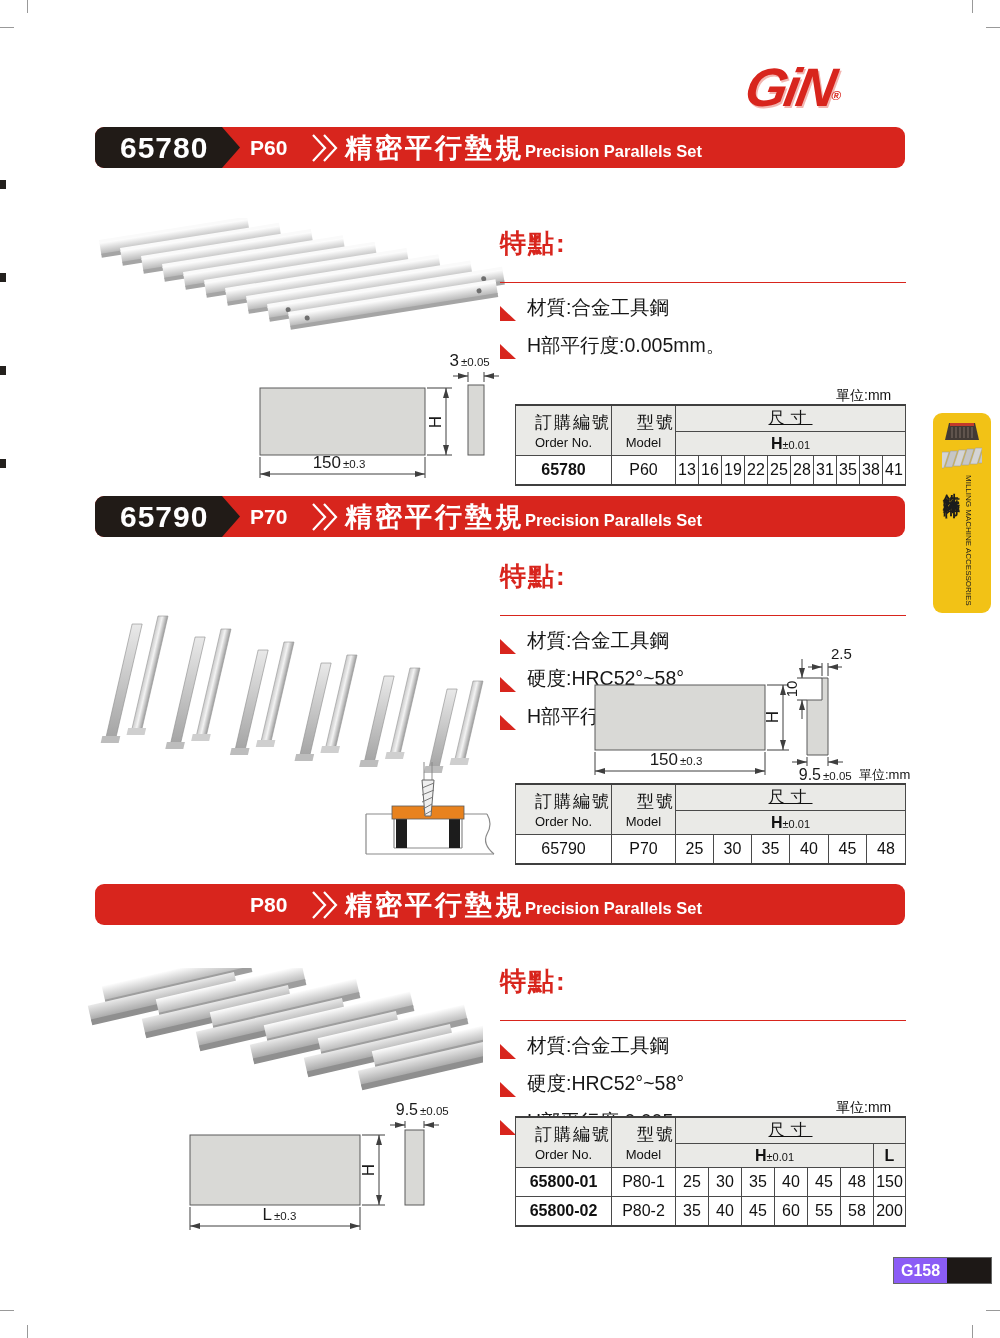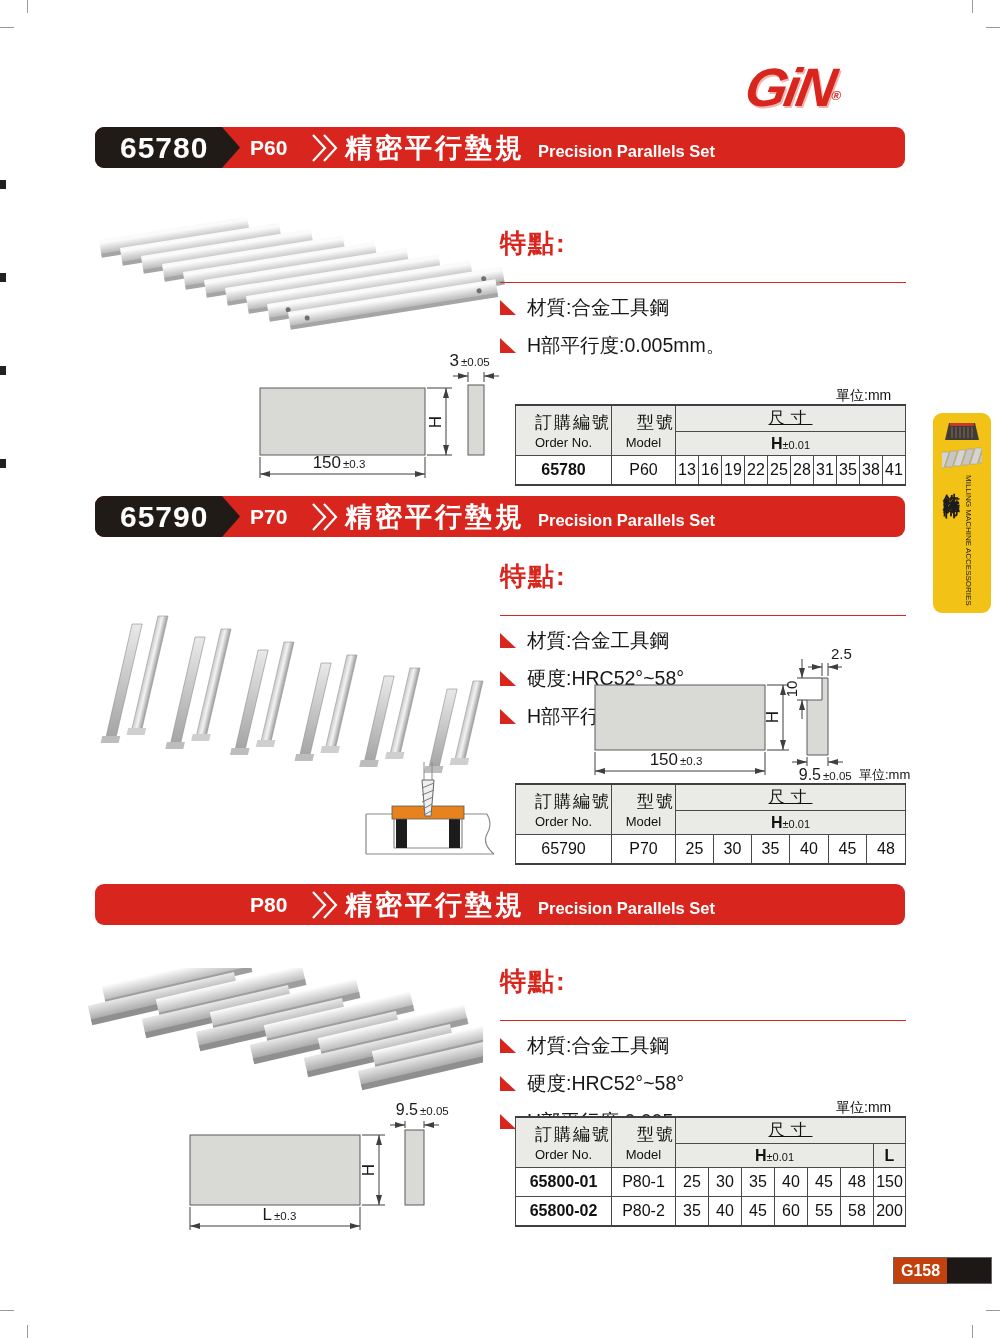--- a/index.html
+++ b/index.html
@@ -20,29 +20,29 @@
   
   .bar{position:absolute;left:95px;width:810px;height:41px;background:#d8251d;border-radius:9px;
        overflow:hidden;display:flex;align-items:center;}
   .bar-black{position:absolute;left:0;top:0;height:100%;width:145px;background:#211b17;
              clip-path:polygon(0 0,127px 0,145px 50%,127px 100%,0 100%);
              display:flex;align-items:center;}
   .bar-code{color:#fff;font-size:30px;font-weight:bold;margin-left:25px;letter-spacing:1px;}
   .bar-model{position:absolute;left:155px;top:50%;transform:translateY(-50%);
              color:#fff;font-weight:bold;font-size:21px;}
   .bar-chev{position:absolute;left:215px;top:6px;}
-  .bar-titles{position:absolute;left:250px;top:3px;display:flex;align-items:baseline;gap:13px;text-align:right;}
+  .bar-titles{position:absolute;left:250px;top:3px;display:flex;align-items:baseline;text-align:right;}
   .bar-zh{color:#fff;font-size:27px;font-weight:bold;letter-spacing:3px;}
   .bar-en{color:#fff;font-size:16.5px;font-weight:bold;}
 
   
   .features{position:absolute;width:406px;}
   .f-head{color:#d8251d;font-size:26px;font-weight:bold;letter-spacing:2px;
           padding-bottom:21px;border-bottom:1px solid #d8251d;}
-  .f-item{display:flex;align-items:center;gap:11px;margin-top:11px;font-size:19.5px;color:#171717;}
+  .f-item{display:flex;align-items:flex-end;gap:11px;margin-top:11px;font-size:19.5px;color:#171717;}
   .tri{width:16px;height:15px;background:#d8251d;clip-path:polygon(0 0,0 100%,100% 100%);flex:none;}
 
   
   .unit{position:absolute;font-size:14px;color:#111;}
 
   
   table.spec{position:absolute;border-collapse:collapse;background:#fff;
              border-top:2px solid #3f3f3f;border-bottom:2px solid #3f3f3f;}
   table.spec td{border:1px solid #4a4a4a;text-align:center;padding:0;font-size:16px;color:#111;}
   table.spec td.hd{background:#eaeae7;}
@@ -66,21 +66,21 @@
 
   
   .tab{position:absolute;left:933px;top:413px;width:58px;height:200px;background:#f2c216;border-radius:9px;}
   .tab-zh{position:absolute;left:7px;top:66px;writing-mode:vertical-rl;text-orientation:upright;
           font-size:17px;font-weight:bold;color:#1c1c1c;letter-spacing:3px;}
   .tab-en{position:absolute;left:31px;top:62px;height:134px;writing-mode:vertical-rl;
           font-size:8px;color:#1c1c1c;}
 
   
   .gbadge{position:absolute;left:893px;top:1257px;display:flex;height:25px;border:1px solid #666;}
-  .gbadge .red{background:#c2410c;color:#fff;font-weight:bold;font-size:16px;
+  .gbadge .red{background:#8b5cf6;color:#fff;font-weight:bold;font-size:16px;
                display:flex;align-items:center;padding:0 7px;}
   .gbadge .blk{width:44px;background:#1d1816;}
 </style>
 </head>
 <body>
 
 <div class="page">
 
   <svg width="0" height="0" style="position:absolute">
     <defs>

